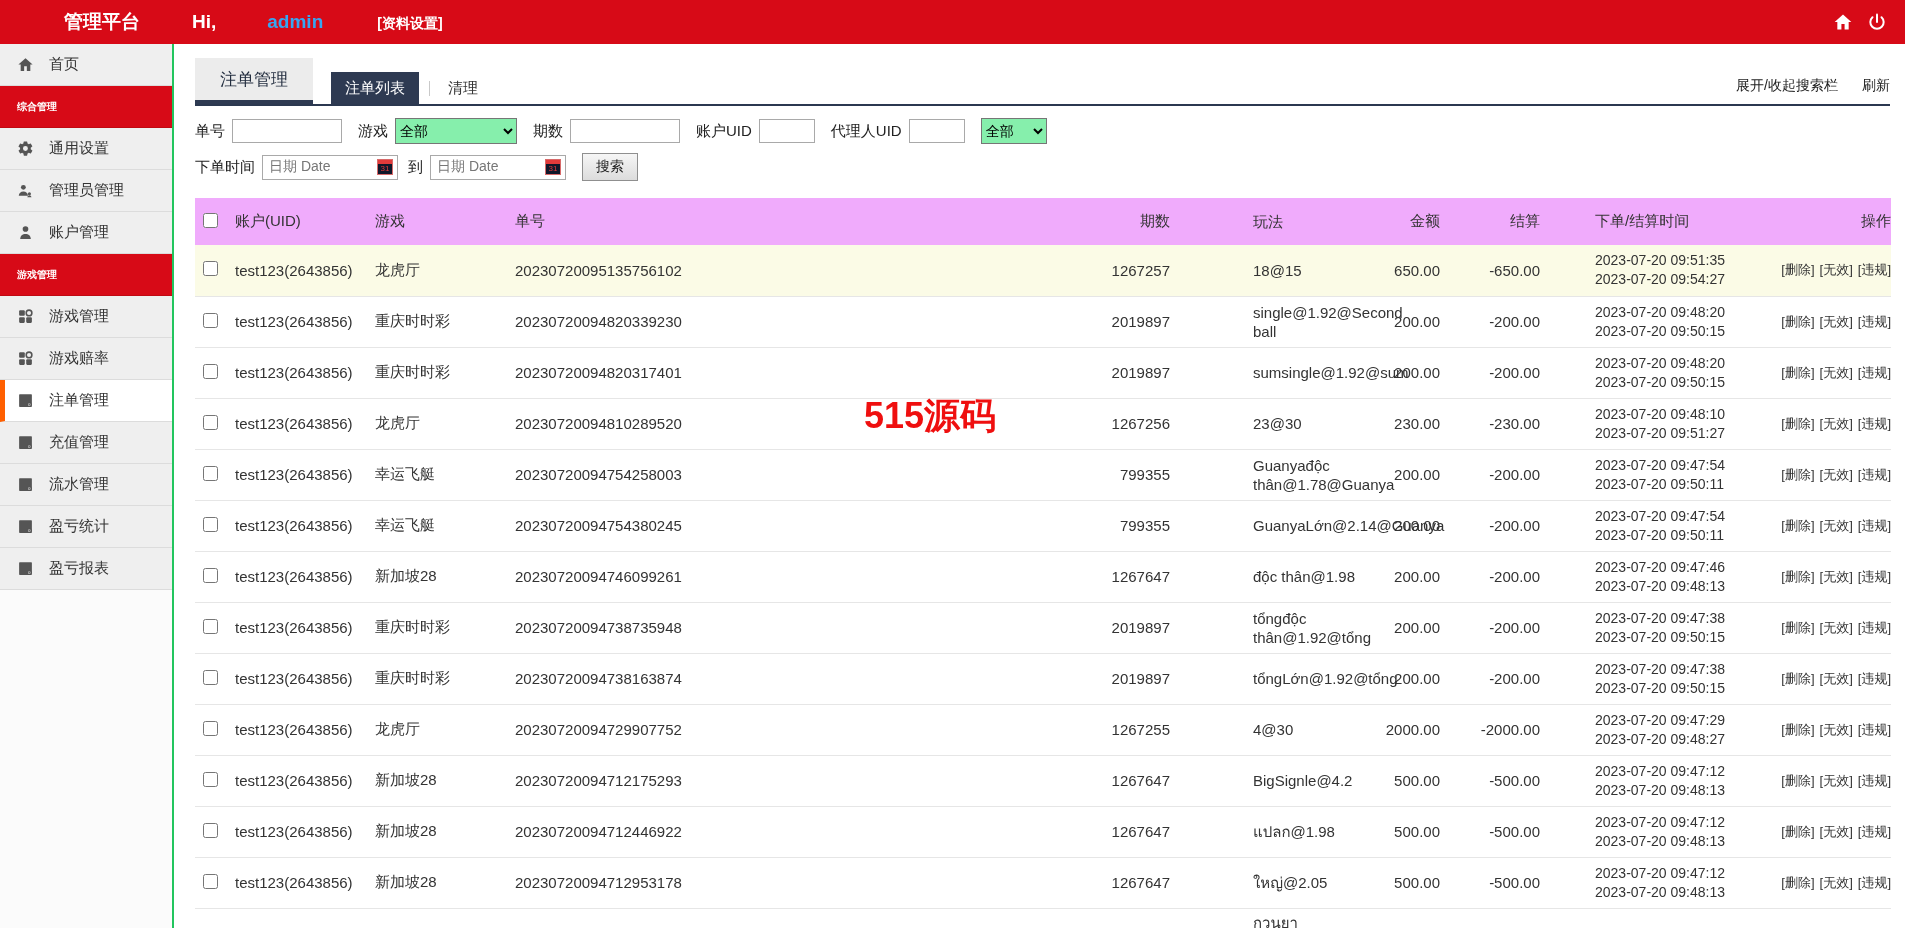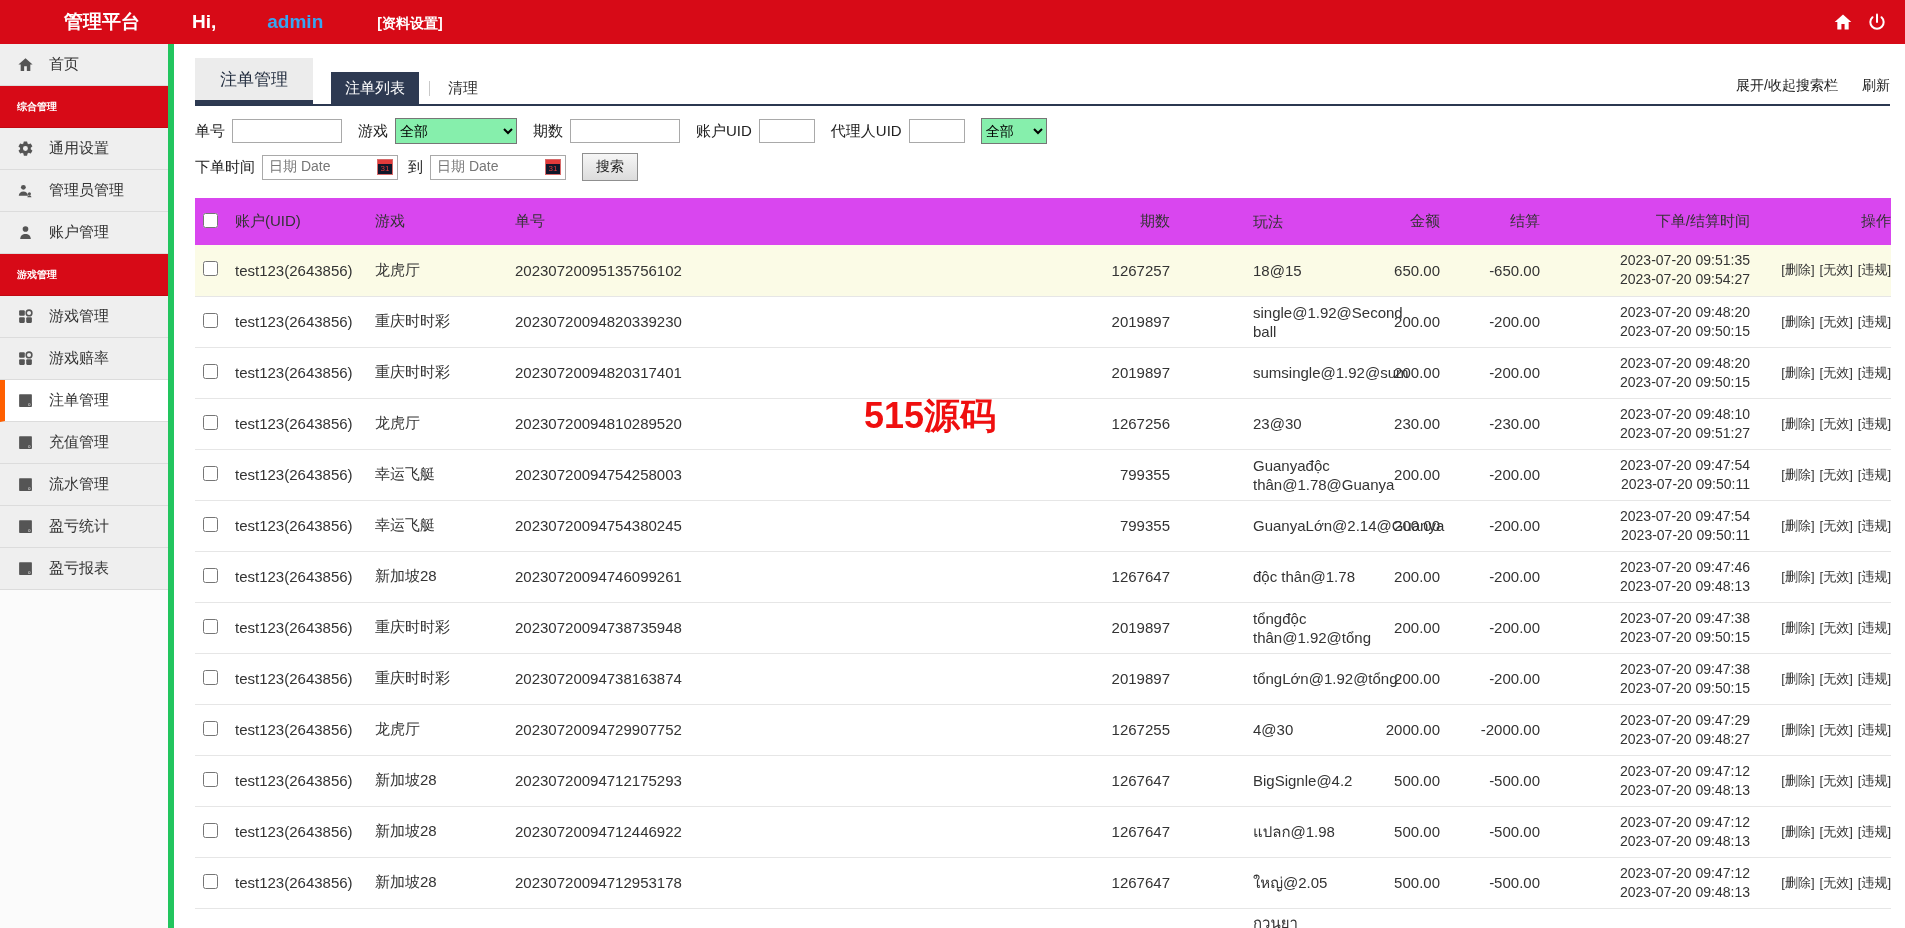--- a/index.html
+++ b/index.html
@@ -12,21 +12,21 @@
   .brand { width:174px; padding-left:46px; color:#fff; font-size:19px; font-weight:bold; }
   .greet { display:flex; align-items:baseline;gap:44px; }
   .greet .hi { color:#fff; font-size:19px; font-weight:bold; }
   .greet .uname { color:#38a5f1; font-size:19px; font-weight:bold; margin-left:7px; }
   .greet .profile { color:#fff; font-size:14px; font-weight:bold; margin-left:10px; }
   .topbar-icons { margin-left:auto; margin-right:18px; display:flex; gap:14px; align-items:center; }
   .topbar-icons svg { width:20px; height:20px; display:block; cursor:pointer; }
 
   
   .sidebar { position:absolute; top:44px; left:0; bottom:0; width:174px;
-    background:#fbfbfb; border-right:6px solid #22c55e; z-index:20; }
+    background:#fbfbfb; border-right:2px solid #22c55e; z-index:20; }
   .side-item { height:42px; display:flex; align-items:center; padding-left:17px;
     background:#efefef; border-bottom:1px solid #dcdcdc; font-size:15px; color:#333; cursor:pointer; }
   .side-item .icn { width:17px; height:17px; margin-right:15px; flex:0 0 17px; }
   .side-item .icn svg { width:17px; height:17px; fill:#555; display:block; }
   .side-item.active { background:#fff; border-left:5px solid #ff5f00; padding-left:12px; }
   .side-section { height:42px; display:flex; align-items:center; padding-left:17px;
     background:#d70a17; color:#fff; font-size:10px; font-weight:bold; border-bottom:1px solid #c00912; }
 
   
   .content { position:absolute; top:44px; left:174px; width:1731px; bottom:0;
@@ -59,32 +59,32 @@
   .cal { width:16px; height:16px; border:1px solid #d86a6a; background:#0f172a; display:flex;
     flex-direction:column; cursor:pointer; }
   .cal .cal-top { height:4px; background:#e23b3b; }
   .cal .cal-num { font-size:8px; color:#e23b3b; text-align:center; line-height:10px; }
   .to-label { margin:0 10px 0 0; }
   .search-btn { height:28px; padding:0 13px; font-size:14px; color:#222;
     background:linear-gradient(#f6f6f6,#dcdcdc); border:1px solid #8f8f8f; margin-left:6px; cursor:pointer; }
 
   
   table { width:100%; border-collapse:collapse; table-layout:fixed; margin-top:17px; }
-  thead th { background:#d946ef; height:47px; font-weight:normal; font-size:15px; color:#333;
+  thead th { background:#f0abfc; height:47px; font-weight:normal; font-size:15px; color:#333;
     text-align:left; padding:0; }
   tbody td { height:51px; border-bottom:1px solid #e6e6e6; font-size:15px; color:#333;
     vertical-align:middle; padding:4px 0; }
   tr.highlight td { background:#fbfbe6; }
   .c-check { text-align:left; padding-left:8px !important; }
   .c-check input { width:15px; height:15px; cursor:pointer; }
   th.c-issue, td.c-issue { text-align:right; }
   th.c-amount, td.c-amount { text-align:right; }
   th.c-settle, td.c-settle { text-align:right; }
   th.c-play, td.c-play { padding-left:83px; white-space:pre-line; line-height:19px; }
-  th.c-time, td.c-time { padding-left:55px;text-align:right; }
+  th.c-time, td.c-time { padding-left:55px; }
   td.c-time { font-size:14px; line-height:19px; }
   th.c-actions, td.c-actions { text-align:right; white-space:nowrap; }
   td.c-actions { font-size:13px; }
   td.c-actions a { color:#333; text-decoration:none; margin-left:5px; cursor:pointer; }
 
   
   .wm1 { position:absolute; left:690px; top:348px; font-size:36px; font-weight:bold; z-index:10; }
   .wm2 { position:absolute; left:652px; top:444px; font-size:43px; font-weight:bold; z-index:10; }
 </style>
 </head>
@@ -416,21 +416,21 @@
     </td>
     <td class="c-actions"><a>[删除]</a><a>[无效]</a><a>[违规]</a></td>
   </tr>
 
   <tr>
     <td class="c-check"><input type="checkbox" style=""></td>
     <td class="c-account">test123(2643856)</td>
     <td class="c-game">新加坡28</td>
     <td class="c-order">20230720094746099261</td>
     <td class="c-issue">1267647</td>
-    <td class="c-play">độc thân@1.78</td>
+    <td class="c-play">độc thân@1.98</td>
     <td class="c-amount">200.00</td>
     <td class="c-settle">-200.00</td>
     <td class="c-time">
       <div>2023-07-20 09:47:46</div>
       <div>2023-07-20 09:48:13</div>
     </td>
     <td class="c-actions"><a>[删除]</a><a>[无效]</a><a>[违规]</a></td>
   </tr>
 
   <tr>

